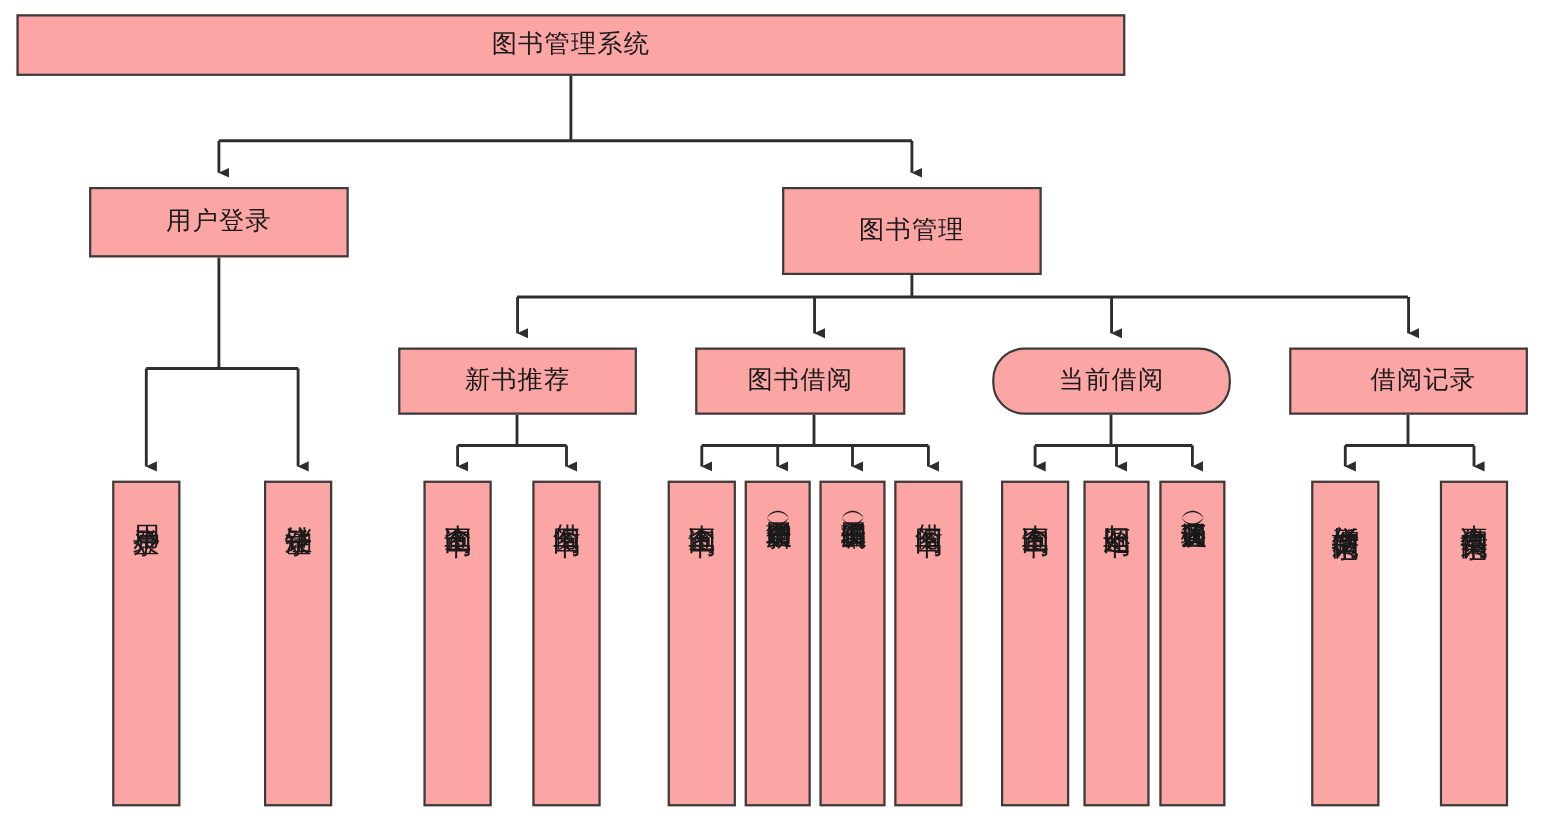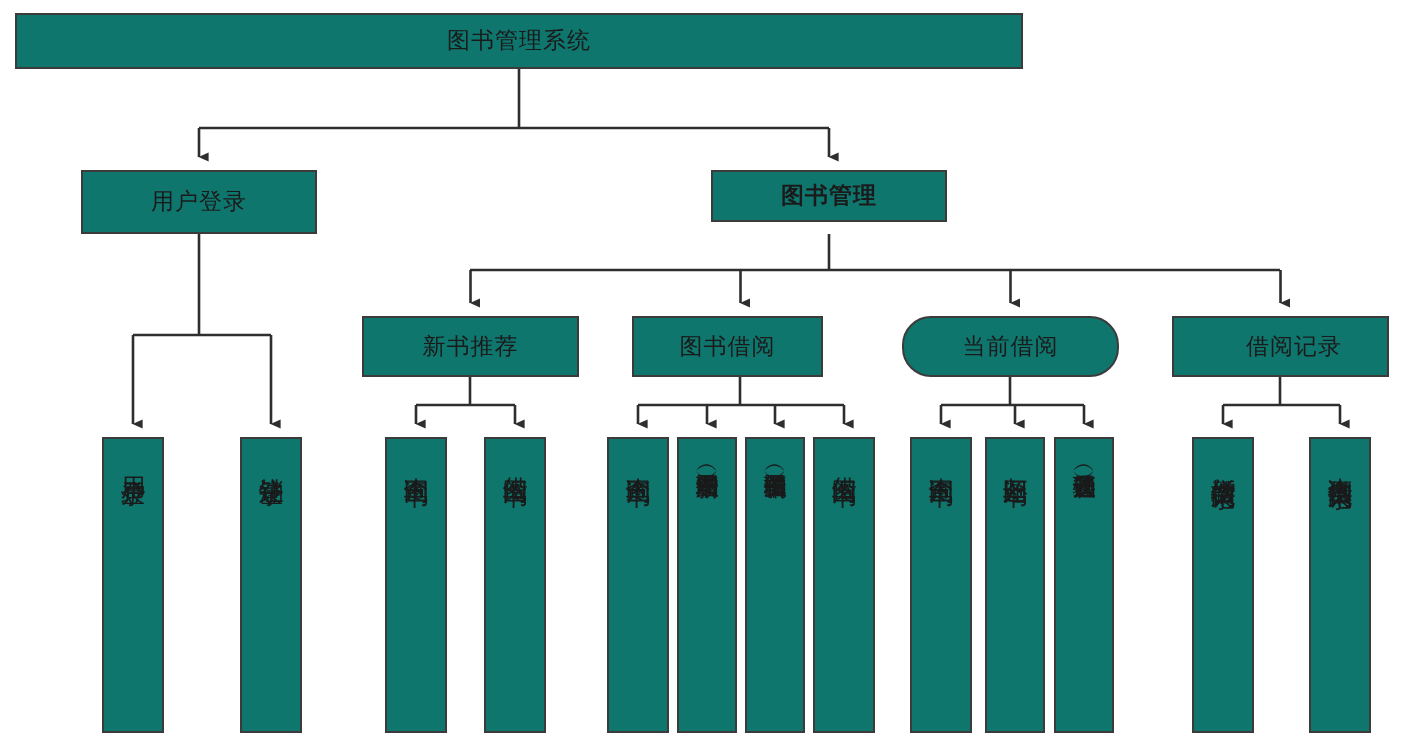--- a/index.html
+++ b/index.html
@@ -22,21 +22,21 @@
     position: absolute;
     left: 0;
     top: 0;
     width: 1405px;
     height: 747px;
     pointer-events: none;
   }
   .node {
     position: absolute;
     box-sizing: border-box;
-    background: #0f766e;
+    background: #fca5a5;
     border: 2.5px solid #3b3b3b;
     display: flex;
     align-items: center;
     justify-content: center;
     color: #1a1a1a;
   }
   .node.h {
     font-size: 23px;
     letter-spacing: 1px;
     line-height: 1.2;
@@ -116,21 +116,21 @@
       </g>
   </svg>
 
   <div id="nodes-layer">
       <div class="node h" style="left: 15px; top: 13px; width: 1008px; height: 56px;">
         <span>图书管理系统</span>
       </div>
       <div class="node h" style="left: 81px; top: 170px; width: 236px; height: 64px;">
         <span>用户登录</span>
       </div>
-      <div class="node h" style="left: 711px; top: 170px; width: 236px; height: 52px; font-weight: bold;">
+      <div class="node h" style="left: 711px; top: 170px; width: 236px; height: 80px;">
         <span>图书管理</span>
       </div>
       <div class="node h" style="left: 362px; top: 316px; width: 217px; height: 61px;">
         <span>新书推荐</span>
       </div>
       <div class="node h" style="left: 632px; top: 316px; width: 191px; height: 61px;">
         <span>图书借阅</span>
       </div>
       <div class="node h" style="left: 902px; top: 316px; width: 217px; height: 61px; border-radius: 29px;">
         <span>当前借阅</span>

